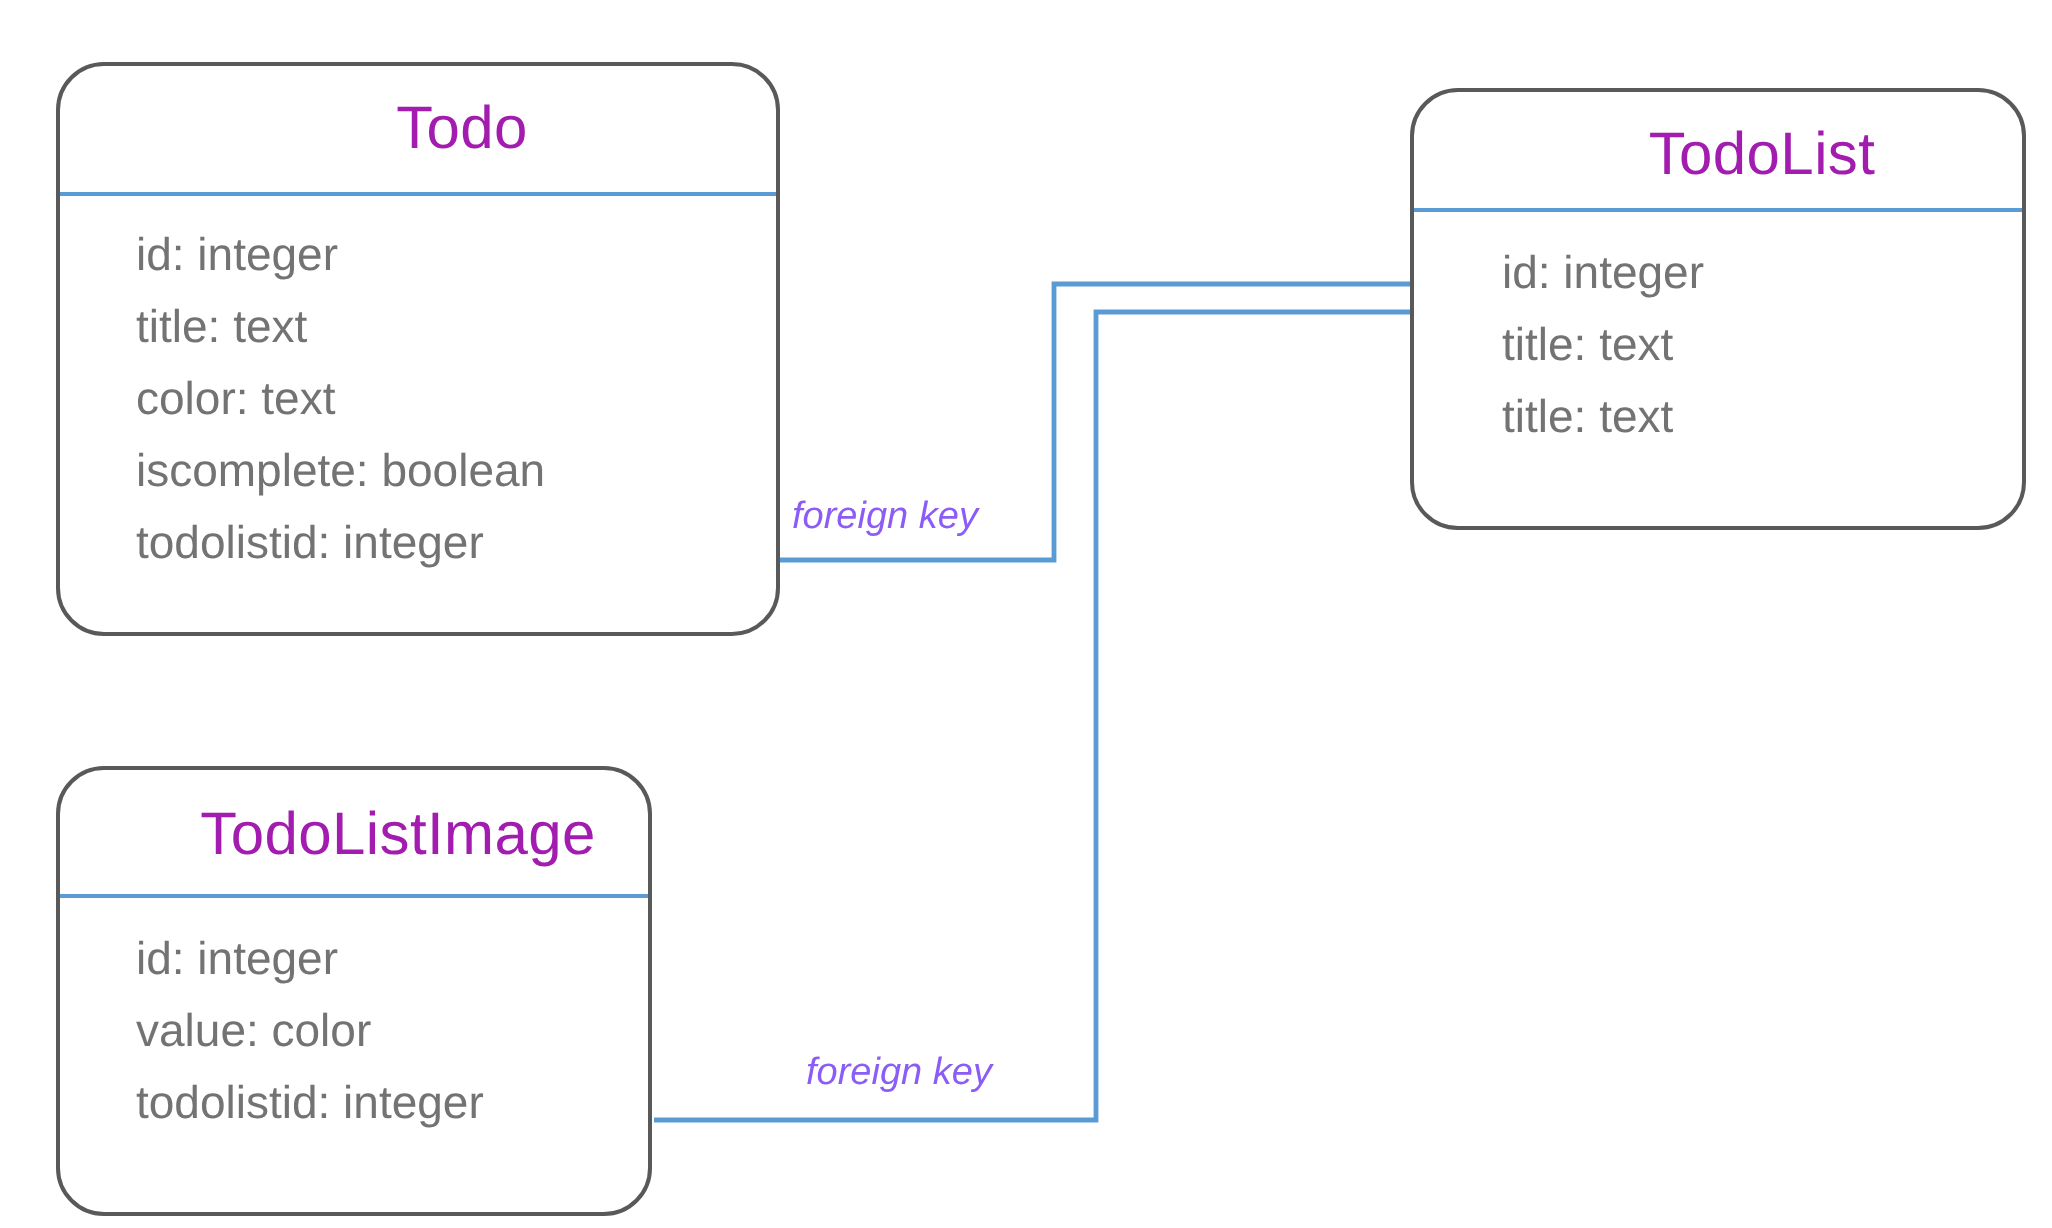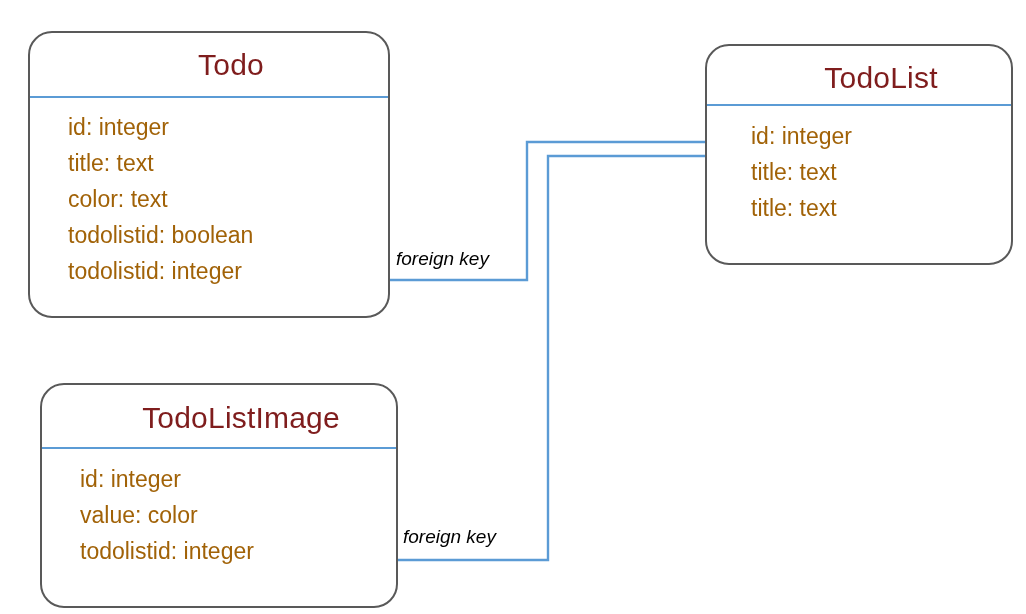--- a/index.html
+++ b/index.html
@@ -24,80 +24,80 @@
   .entity {
     position: absolute;
     box-sizing: border-box;
     background: #ffffff;
     border: 2px solid #595959;
     border-radius: 24px;
     z-index: 3;
   }
   .entity-title {
     text-align: center;
-    color: #7f1d1d;
+    color: #a21caf;
     font-size: 30px;
     line-height: 1;
     font-weight: 400;
     letter-spacing: .2px;
     white-space: nowrap;
     padding-left: 44px;
   }
   .entity-divider {
     position: absolute;
     left: 0;
     right: 0;
     height: 2px;
     background: #5b9bd5;
   }
   .entity-fields {
     position: absolute;
     left: 0;
     right: 0;
-    color: #a16207;
+    color: #737373;
     font-size: 23px;
     line-height: 36px;
     white-space: nowrap;
   }
   .entity-fields .field {
     display: block;
   }
 
   
   #entity-todo        { left: 28px;  top: 31px;  width: 362px; height: 287px; }
   #entity-todo .entity-title   { margin-top: 17px; }
   #entity-todo .entity-divider { top: 63px; }
   #entity-todo .entity-fields  { top: 76px; padding-left: 38px; }
 
   #entity-todolist    { left: 705px; top: 44px;  width: 308px; height: 221px; }
   #entity-todolist .entity-title   { margin-top: 17px; }
   #entity-todolist .entity-divider { top: 58px; }
   #entity-todolist .entity-fields  { top: 72px; padding-left: 44px; }
 
-  #entity-todolistimage { left: 40px; top: 383px; width: 358px; height: 225px; }
+  #entity-todolistimage { left: 28px; top: 383px; width: 298px; height: 225px; }
   #entity-todolistimage .entity-title   { margin-top: 18px; }
   #entity-todolistimage .entity-divider { top: 62px; }
   #entity-todolistimage .entity-fields  { top: 76px; padding-left: 38px; }
 
   
   #connectors {
     position: absolute;
     left: 0;
     top: 0;
     width: 1026px;
     height: 614px;
     z-index: 2;
     pointer-events: none;
   }
   
   .edge-label {
     position: absolute;
     z-index: 4;
     background: #ffffff;
-    color: #000000;
+    color: #8b5cf6;
     font-style: italic;
     font-size: 19px;
     line-height: 24px;
     white-space: nowrap;
     padding: 1px 4px;
   }
   #edge-label-todo      { left: 392px; top: 246px; }
   #edge-label-todolistimage { left: 399px; top: 524px; }
 </style>
 </head>
@@ -117,21 +117,21 @@
     <polyline points="327,560 548,560 548,156 729,156" fill="none" stroke="#5b9bd5" stroke-width="2.4" marker-end="url(#arrowhead)"></polyline>
   </svg>
 
   <div class="entity" id="entity-todo">
     <div class="entity-title">Todo</div>
     <div class="entity-divider"></div>
     <div class="entity-fields">
       <span class="field">id: integer</span>
       <span class="field">title: text</span>
       <span class="field">color: text</span>
-      <span class="field">todolistid: boolean</span>
+      <span class="field">iscomplete: boolean</span>
       <span class="field">todolistid: integer</span>
     </div>
   </div>
 
   <div class="entity" id="entity-todolist">
     <div class="entity-title">TodoList</div>
     <div class="entity-divider"></div>
     <div class="entity-fields">
       <span class="field">id: integer</span>
       <span class="field">title: text</span>

